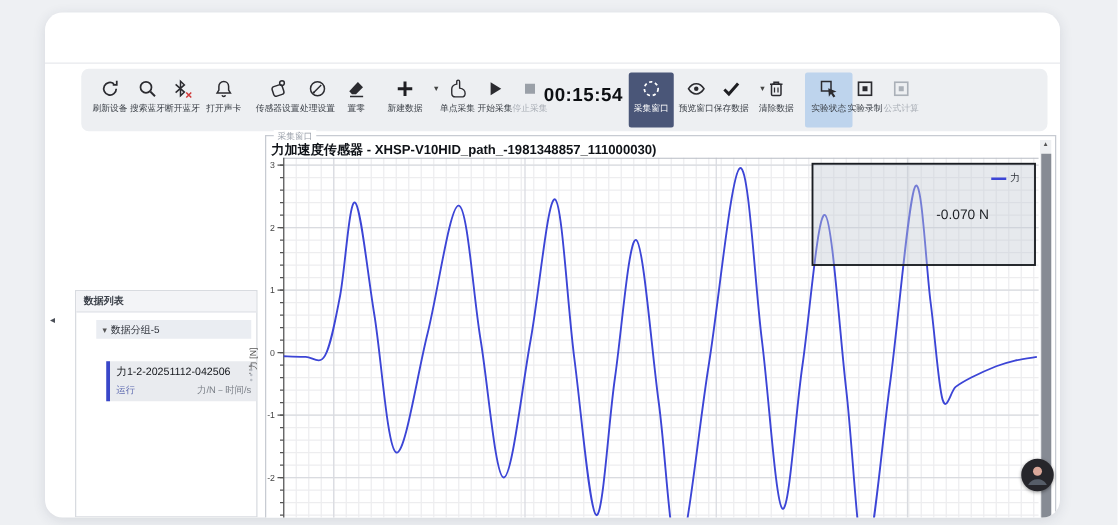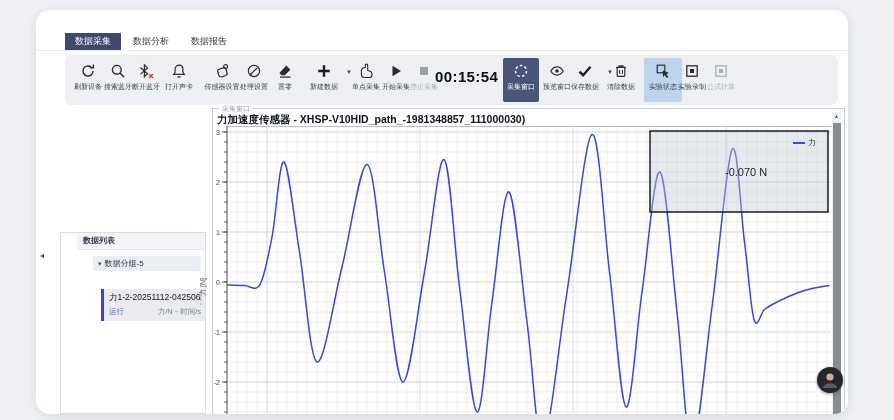--- a/index.html
+++ b/index.html
@@ -48,39 +48,34 @@
   .ditem .more{position:absolute;right:1px;top:2px;font-size:8px;color:#555;}
   .vdots{position:absolute;right:2px;top:58px;width:3px;}
   .vdots i{display:block;width:2px;height:2px;background:#b8bcc4;border-radius:50%;margin-bottom:2px;}
   
   .chart-panel{position:absolute;left:176px;top:98px;width:633px;height:330px;border:1px solid #c7cbd2;background:#fff;box-sizing:border-box;}
   .chart-label{position:absolute;left:6px;top:-5px;background:#fff;padding:0 3px;font-size:7px;color:#9aa0aa;}
   .chart-title{position:absolute;left:4px;top:4px;width:616px;text-align:left;font-size:10.5px;font-weight:bold;color:#101318;white-space:nowrap;}
   .plot{position:absolute;left:0;top:17px;width:618px;height:310px;}
   .legend{position:absolute;left:580px;top:11px;display:flex;align-items:center;gap:3px;font-size:8px;color:#2e323a;}
   .legend .dash{width:12px;height:2px;}
-  .annotation{position:absolute;left:512px;top:40px;font-size:11px;color:#1c1f24;text-align:right;}
+  .annotation{position:absolute;left:536px;top:40px;font-size:11px;color:#1c1f24;text-align:right;}
   .ylab{position:absolute;left:158px;top:272px;font-size:7px;color:#555;transform:rotate(-90deg);white-space:nowrap;}
   .vscroll{position:absolute;left:619px;top:3px;width:9px;bottom:0;background:#eef0f2;}
   .vscroll .up{display:block;text-align:center;font-size:5px;color:#555;height:9px;line-height:9px;}
   .vscroll .thumb{position:absolute;left:0.5px;top:11px;bottom:0;width:8px;background:#868b94;}
   .avatar{position:absolute;left:781px;top:357px;width:26px;height:26px;border-radius:50%;overflow:hidden;
           background:#26262b;cursor:pointer;box-shadow:0 1px 3px rgba(0,0,0,.4);}
   .collapse{position:absolute;left:4px;top:241px;font-size:8px;color:#4a4f57;cursor:pointer;}
 </style>
 </head>
 <body>
 
 <div class="card">
 
-  <div class="tabs-row">
-    <div class="tab active">数据采集</div>
-    <div class="tab">数据分析</div>
-    <div class="tab">数据报告</div>
-  </div>
   <div class="tabs-line"></div>
 
   <div class="toolbar">
     <div class="timer">00:15:54</div>
   <div class="tool" style="left: 1px; width: 44px;">
         <span class="ticon"><svg viewBox="0 0 16 16">
             <path d="M13 8a5 5 0 1 1-1.8-3.85" fill="none" stroke="#2b2b30" stroke-width="1.4"></path>
             <path d="M13.4 1.6v3.2h-3.2" fill="none" stroke="#2b2b30" stroke-width="1.4"></path>
           </svg></span>
         <span class="tlabel">刷新设备</span>
@@ -198,21 +193,21 @@
       <div class="tool disabled" style="left: 634px; width: 44px;">
         <span class="ticon"><svg viewBox="0 0 16 16">
             <rect x="2.8" y="2.8" width="10.4" height="10.4" fill="none" stroke="#aab0b8" stroke-width="1.3"></rect>
             <rect x="6" y="6" width="4" height="4" fill="#aab0b8"></rect>
           </svg></span>
         <span class="tlabel">公式计算</span>
       </div>
     </div>
 
 
-  <div class="panel" style="top:222px;height:182px;padding-left:16px;">
+  <div class="panel" style="top:222px;height:182px;">
     <div class="panel-hd">数据列表</div>
     <div class="grp-row">
       <span class="tw">▾</span><span>数据分组-5</span>
     </div>
     <div class="ditem">
       <div class="ttl">力1-2-20251112-042506</div>
       <span class="more">⋮</span>
       <div class="sub">
         <span class="st">运行</span>
         <span class="ax">力/N－时间/s</span>

